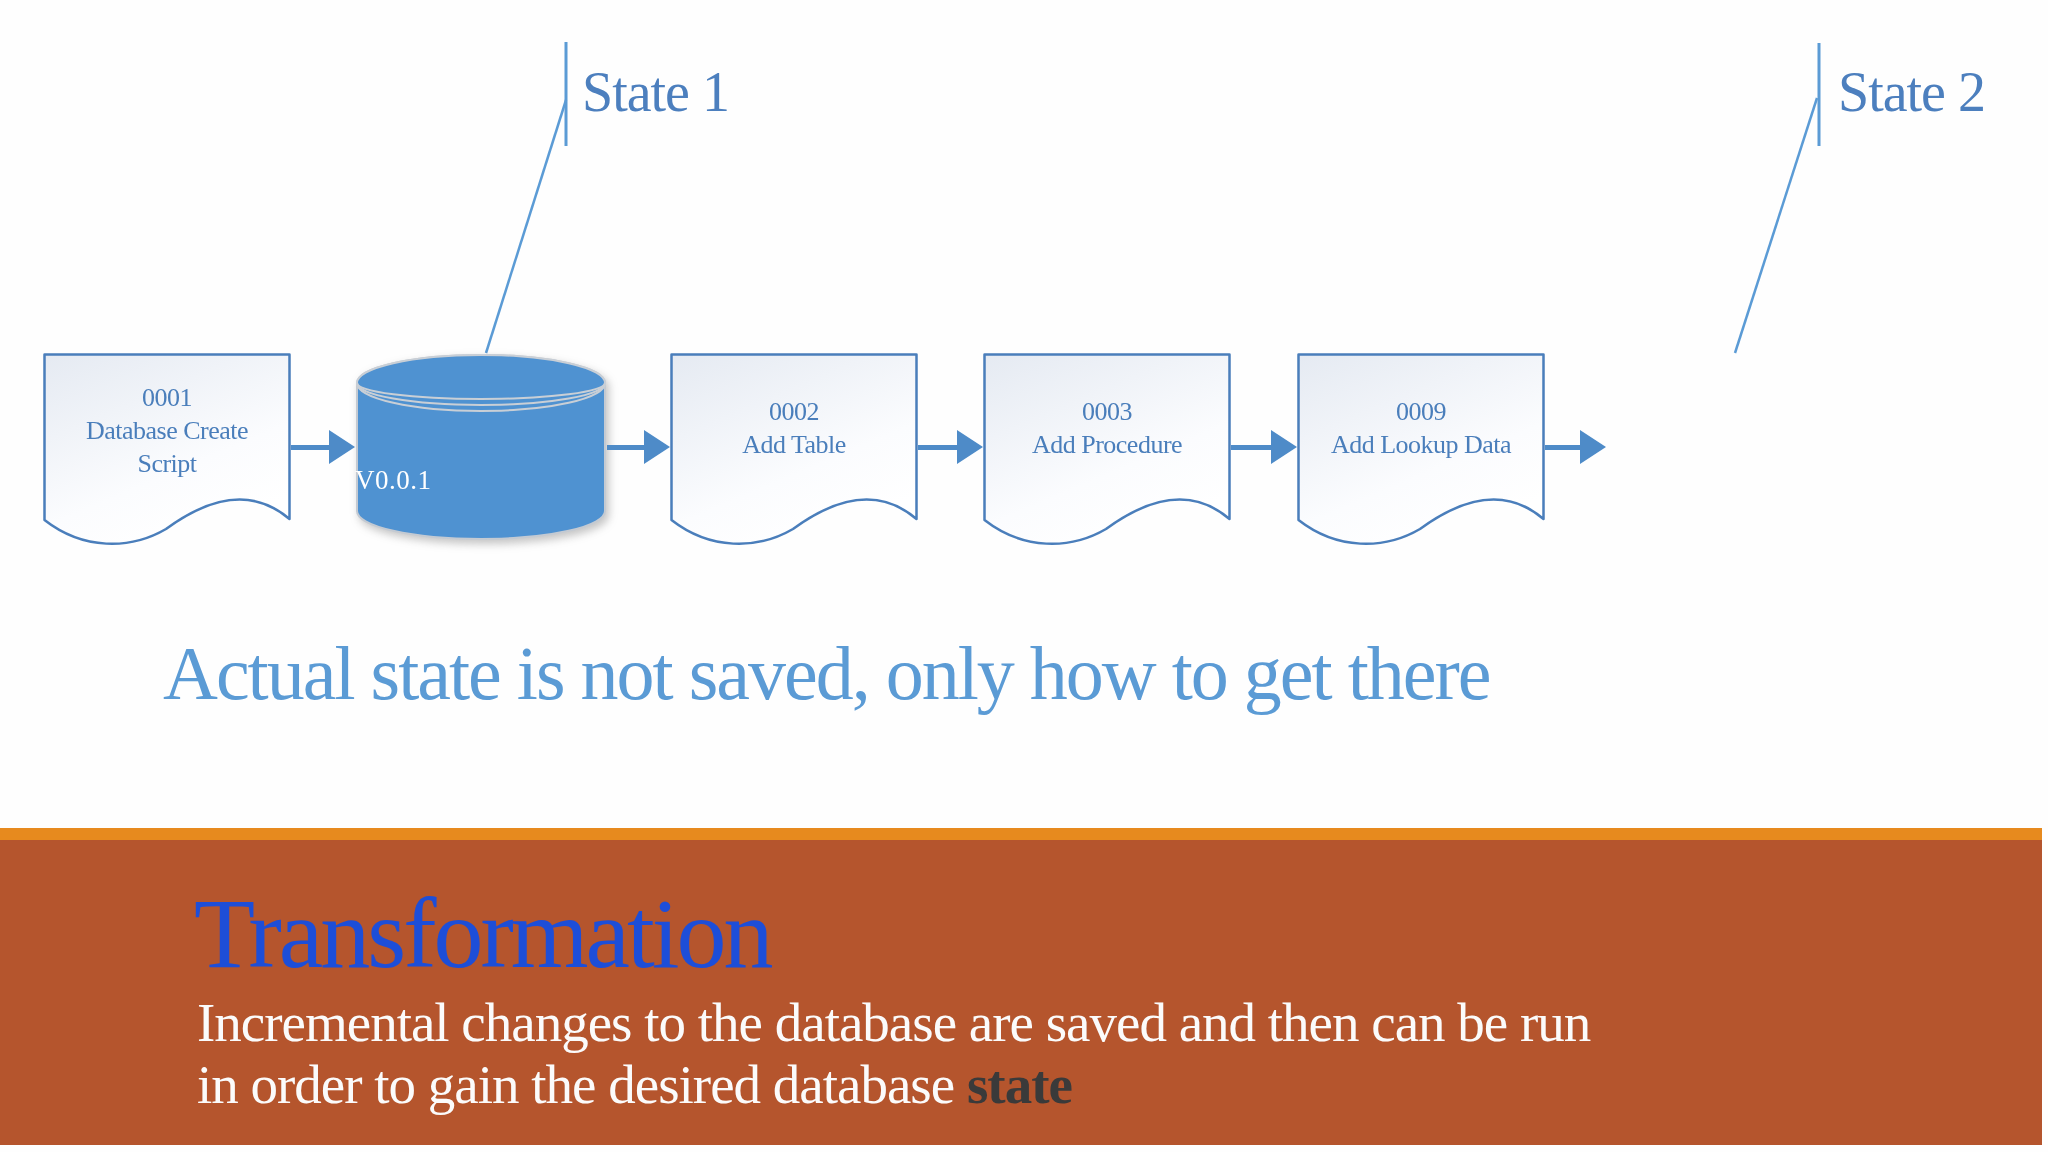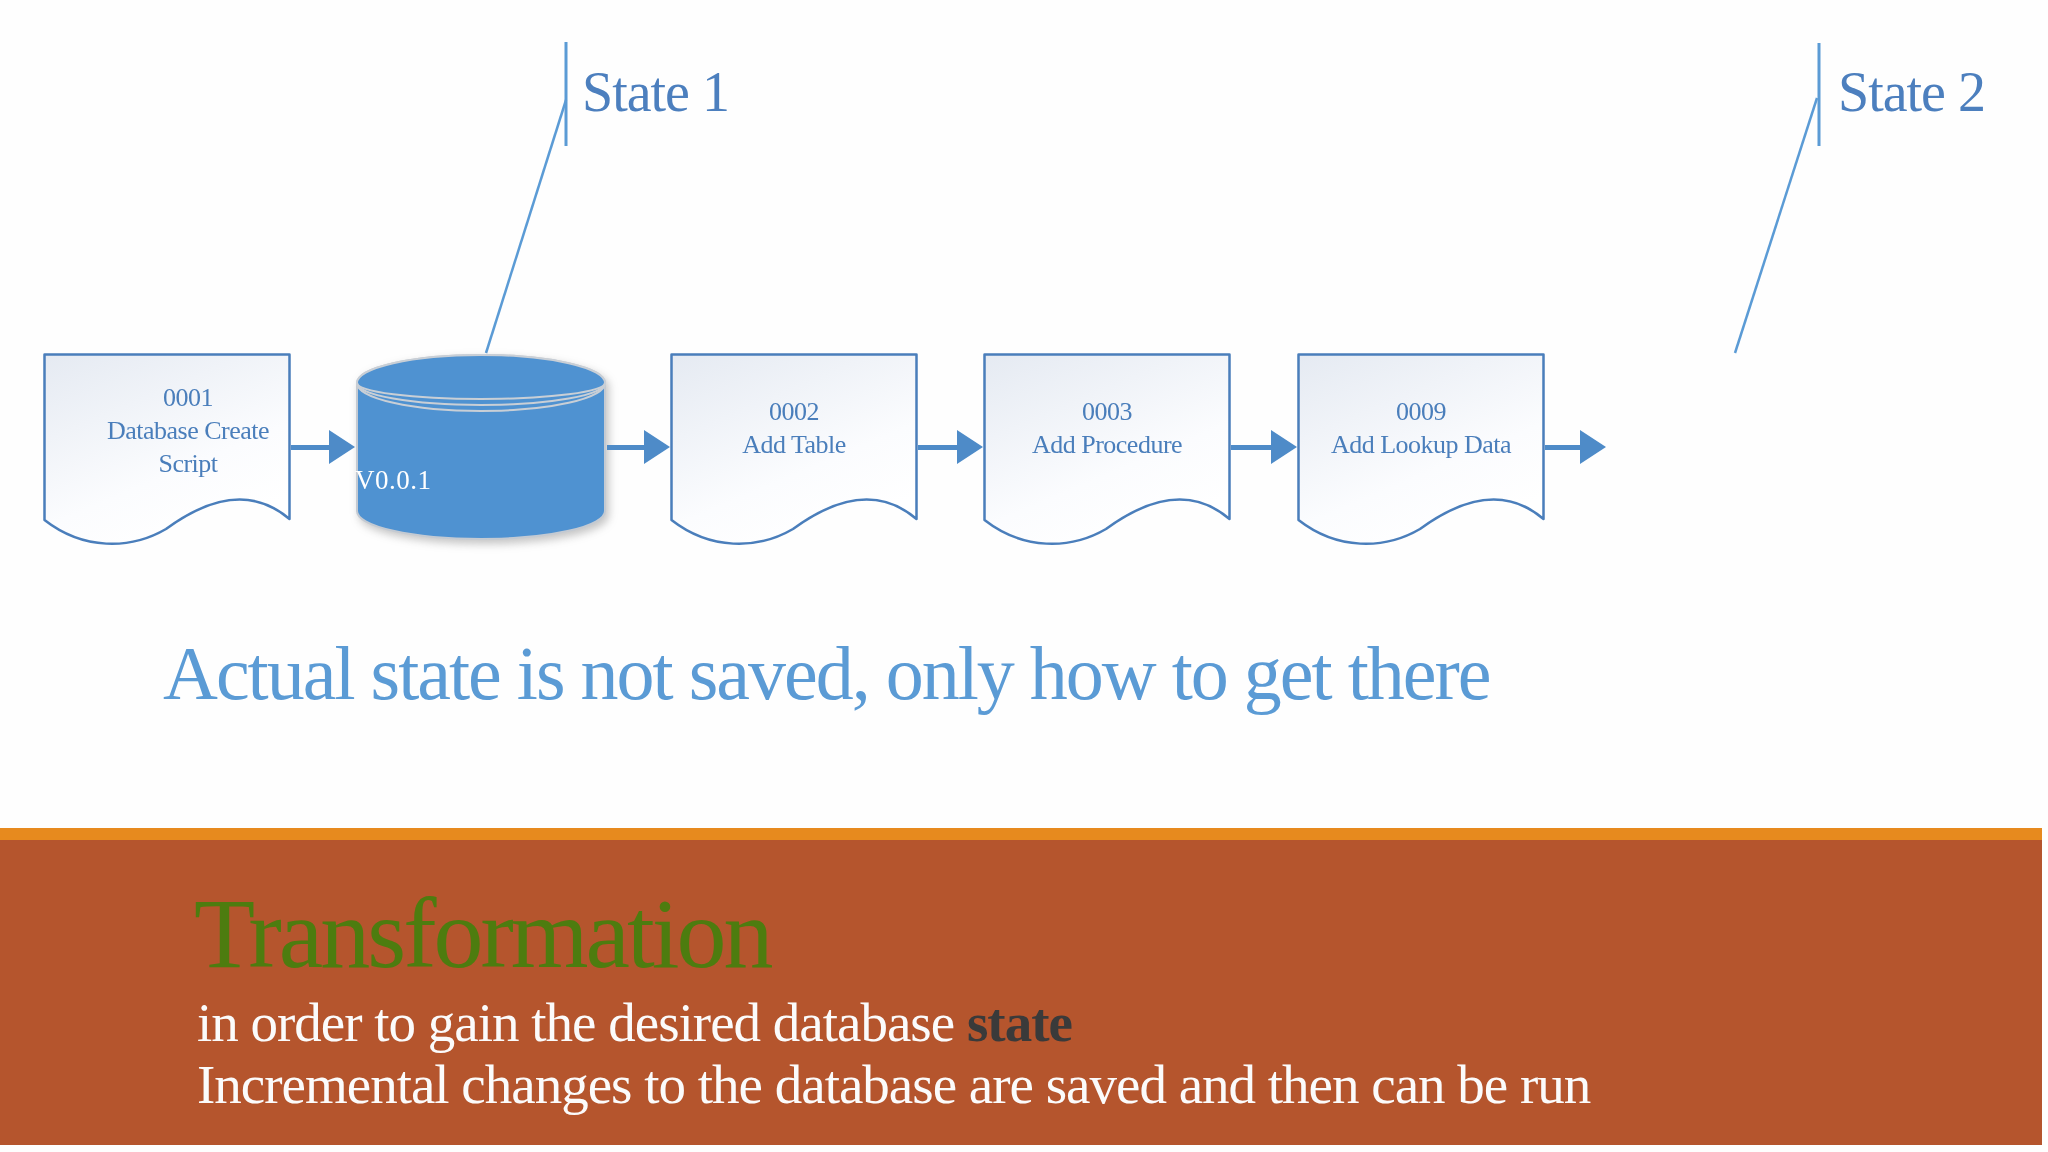--- a/index.html
+++ b/index.html
@@ -17,21 +17,21 @@
   .state-label.s1{left:582px;}
   .state-label.s2{left:1838px;}
   
   .node{position:absolute;top:353px;}
   .doc-shape{display:block;}
   .doc-text{
     position:absolute;left:0;width:248px;text-align:center;
     font-size:26px;line-height:33px;letter-spacing:-0.5px;color:#4a7ebb;
   }
   .doc-text.lines2{top:42px;}
-  .doc-text.lines3{top:28px;padding-left:21px;}
+  .doc-text.lines3{top:28px;}
   .cyl-shape{display:block;filter:drop-shadow(3px 4px 4px rgba(90,90,90,0.35));}
   .cyl-label{
     position:absolute;top:112px;left:0;width:252px;text-align:left;
     font-size:27px;color:#ffffff;letter-spacing:0.5px;
   }
   
   .arrow{position:absolute;top:430px;height:34px;}
   .arrow .shaft{
     position:absolute;left:0;right:22px;top:15px;height:5px;background:#4e8bc8;
   }
@@ -48,21 +48,21 @@
   }
   
   .band-accent{
     position:absolute;left:0;top:828px;width:2042px;height:12px;background:#e78a1e;
   }
   .band-body{
     position:absolute;left:0;top:840px;width:2042px;height:305px;background:#b5552d;
   }
   .band-title{
     position:absolute;left:194px;top:876px;font-size:100px;letter-spacing:-3px;
-    color:#4d7c0f;white-space:nowrap;
+    color:#1d4ed8;white-space:nowrap;
   }
   .band-subtitle{
     position:absolute;left:197px;top:992px;font-size:55px;line-height:62px;
     letter-spacing:-1px;color:#fbfbfb;white-space:nowrap;
   }
   .band-subtitle .emph{color:#3a3a3a;font-weight:bold;}
 </style>
 </head>
 <body>
 
@@ -164,17 +164,17 @@
     <div class="head"></div>
   </div>
 
 
   <div class="message">Actual state is not saved, only how to get there</div>
 
   <div class="band-accent"></div>
   <div class="band-body"></div>
   <div class="band-title">Transformation</div>
   <div class="band-subtitle">
+    <div>Incremental changes to the database are saved and then can be run</div>
     <div><span>in order to gain the desired database </span><span class="emph">state</span></div>
-    <div>Incremental changes to the database are saved and then can be run</div>
   </div>
 
 </div>
 
 </body></html>

